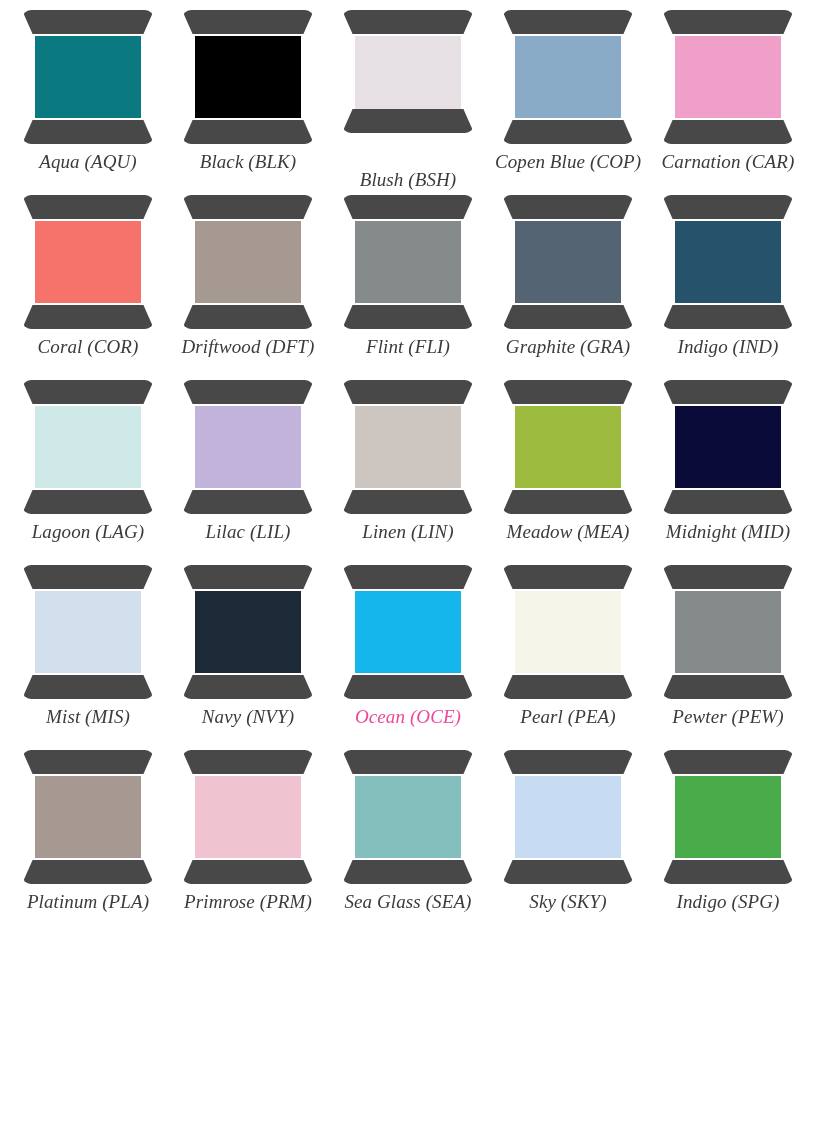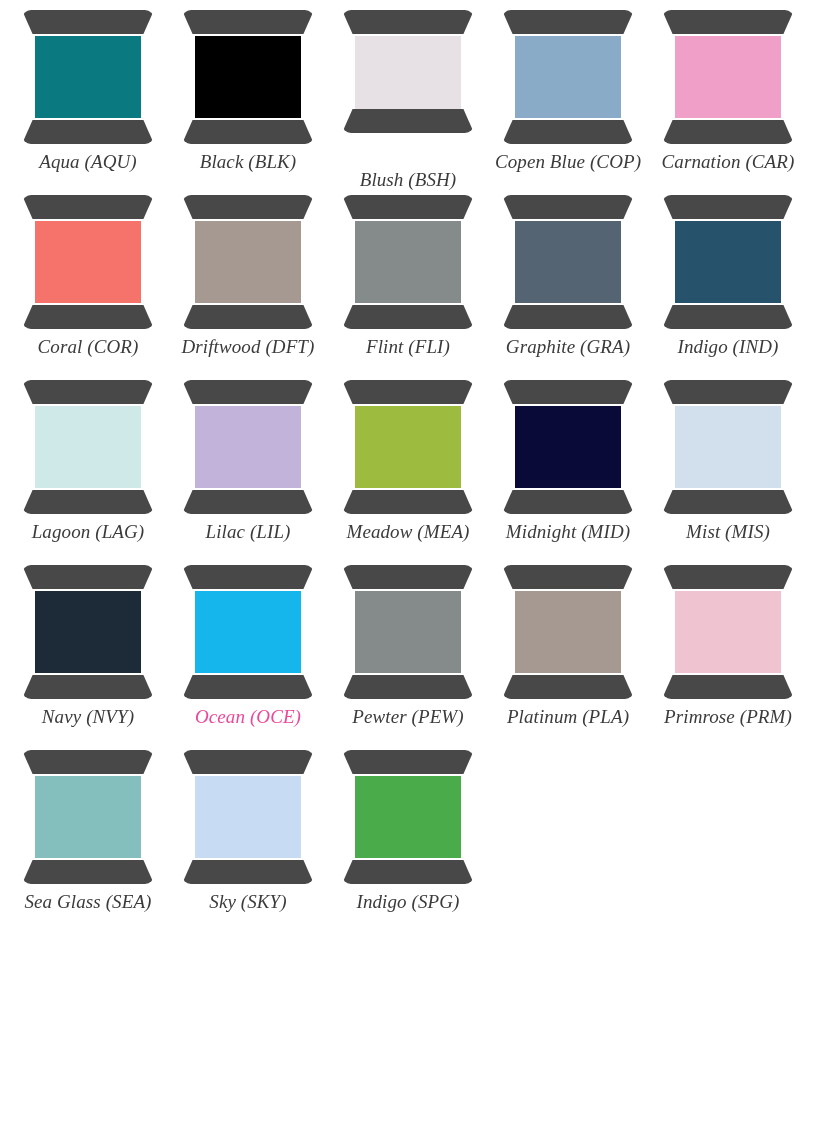--- a/index.html
+++ b/index.html
@@ -179,20 +179,28 @@
       <div class="spool">
         <div class="cap-top" style="background: rgb(72, 72, 72);"></div>
         <div class="thread" title="Lilac (LIL)" style="background: rgb(194, 179, 218);"></div>
         <div class="cap-bottom" style="background: rgb(72, 72, 72);"></div>
       </div>
       <div class="swatch-label" style="color: rgb(59, 59, 59);">Lilac (LIL)</div>
     </div>
     <div class="swatch">
       <div class="spool">
         <div class="cap-top" style="background: rgb(72, 72, 72);"></div>
+        <div class="thread" title="Linen (LIN)" style="background: rgb(205, 198, 192);"></div>
+        <div class="cap-bottom" style="background: rgb(72, 72, 72);"></div>
+      </div>
+      <div class="swatch-label" style="color: rgb(59, 59, 59);">Linen (LIN)</div>
+    </div>
+    <div class="swatch">
+      <div class="spool">
+        <div class="cap-top" style="background: rgb(72, 72, 72);"></div>
         <div class="thread" title="Meadow (MEA)" style="background: rgb(156, 187, 63);"></div>
         <div class="cap-bottom" style="background: rgb(72, 72, 72);"></div>
       </div>
       <div class="swatch-label" style="color: rgb(59, 59, 59);">Meadow (MEA)</div>
     </div>
     <div class="swatch">
       <div class="spool">
         <div class="cap-top" style="background: rgb(72, 72, 72);"></div>
         <div class="thread" title="Midnight (MID)" style="background: rgb(10, 10, 56);"></div>
         <div class="cap-bottom" style="background: rgb(72, 72, 72);"></div>
@@ -219,20 +227,28 @@
       <div class="spool">
         <div class="cap-top" style="background: rgb(72, 72, 72);"></div>
         <div class="thread" title="Ocean (OCE)" style="background: rgb(20, 182, 236);"></div>
         <div class="cap-bottom" style="background: rgb(72, 72, 72);"></div>
       </div>
       <div class="swatch-label" style="color: #ec4899;">Ocean (OCE)</div>
     </div>
     <div class="swatch">
       <div class="spool">
         <div class="cap-top" style="background: rgb(72, 72, 72);"></div>
+        <div class="thread" title="Pearl (PEA)" style="background: rgb(246, 245, 233);"></div>
+        <div class="cap-bottom" style="background: rgb(72, 72, 72);"></div>
+      </div>
+      <div class="swatch-label" style="color: rgb(59, 59, 59);">Pearl (PEA)</div>
+    </div>
+    <div class="swatch">
+      <div class="spool">
+        <div class="cap-top" style="background: rgb(72, 72, 72);"></div>
         <div class="thread" title="Pewter (PEW)" style="background: rgb(133, 138, 138);"></div>
         <div class="cap-bottom" style="background: rgb(72, 72, 72);"></div>
       </div>
       <div class="swatch-label" style="color: rgb(59, 59, 59);">Pewter (PEW)</div>
     </div>
     <div class="swatch">
       <div class="spool">
         <div class="cap-top" style="background: rgb(72, 72, 72);"></div>
         <div class="thread" title="Platinum (PLA)" style="background: rgb(166, 153, 145);"></div>
         <div class="cap-bottom" style="background: rgb(72, 72, 72);"></div>

